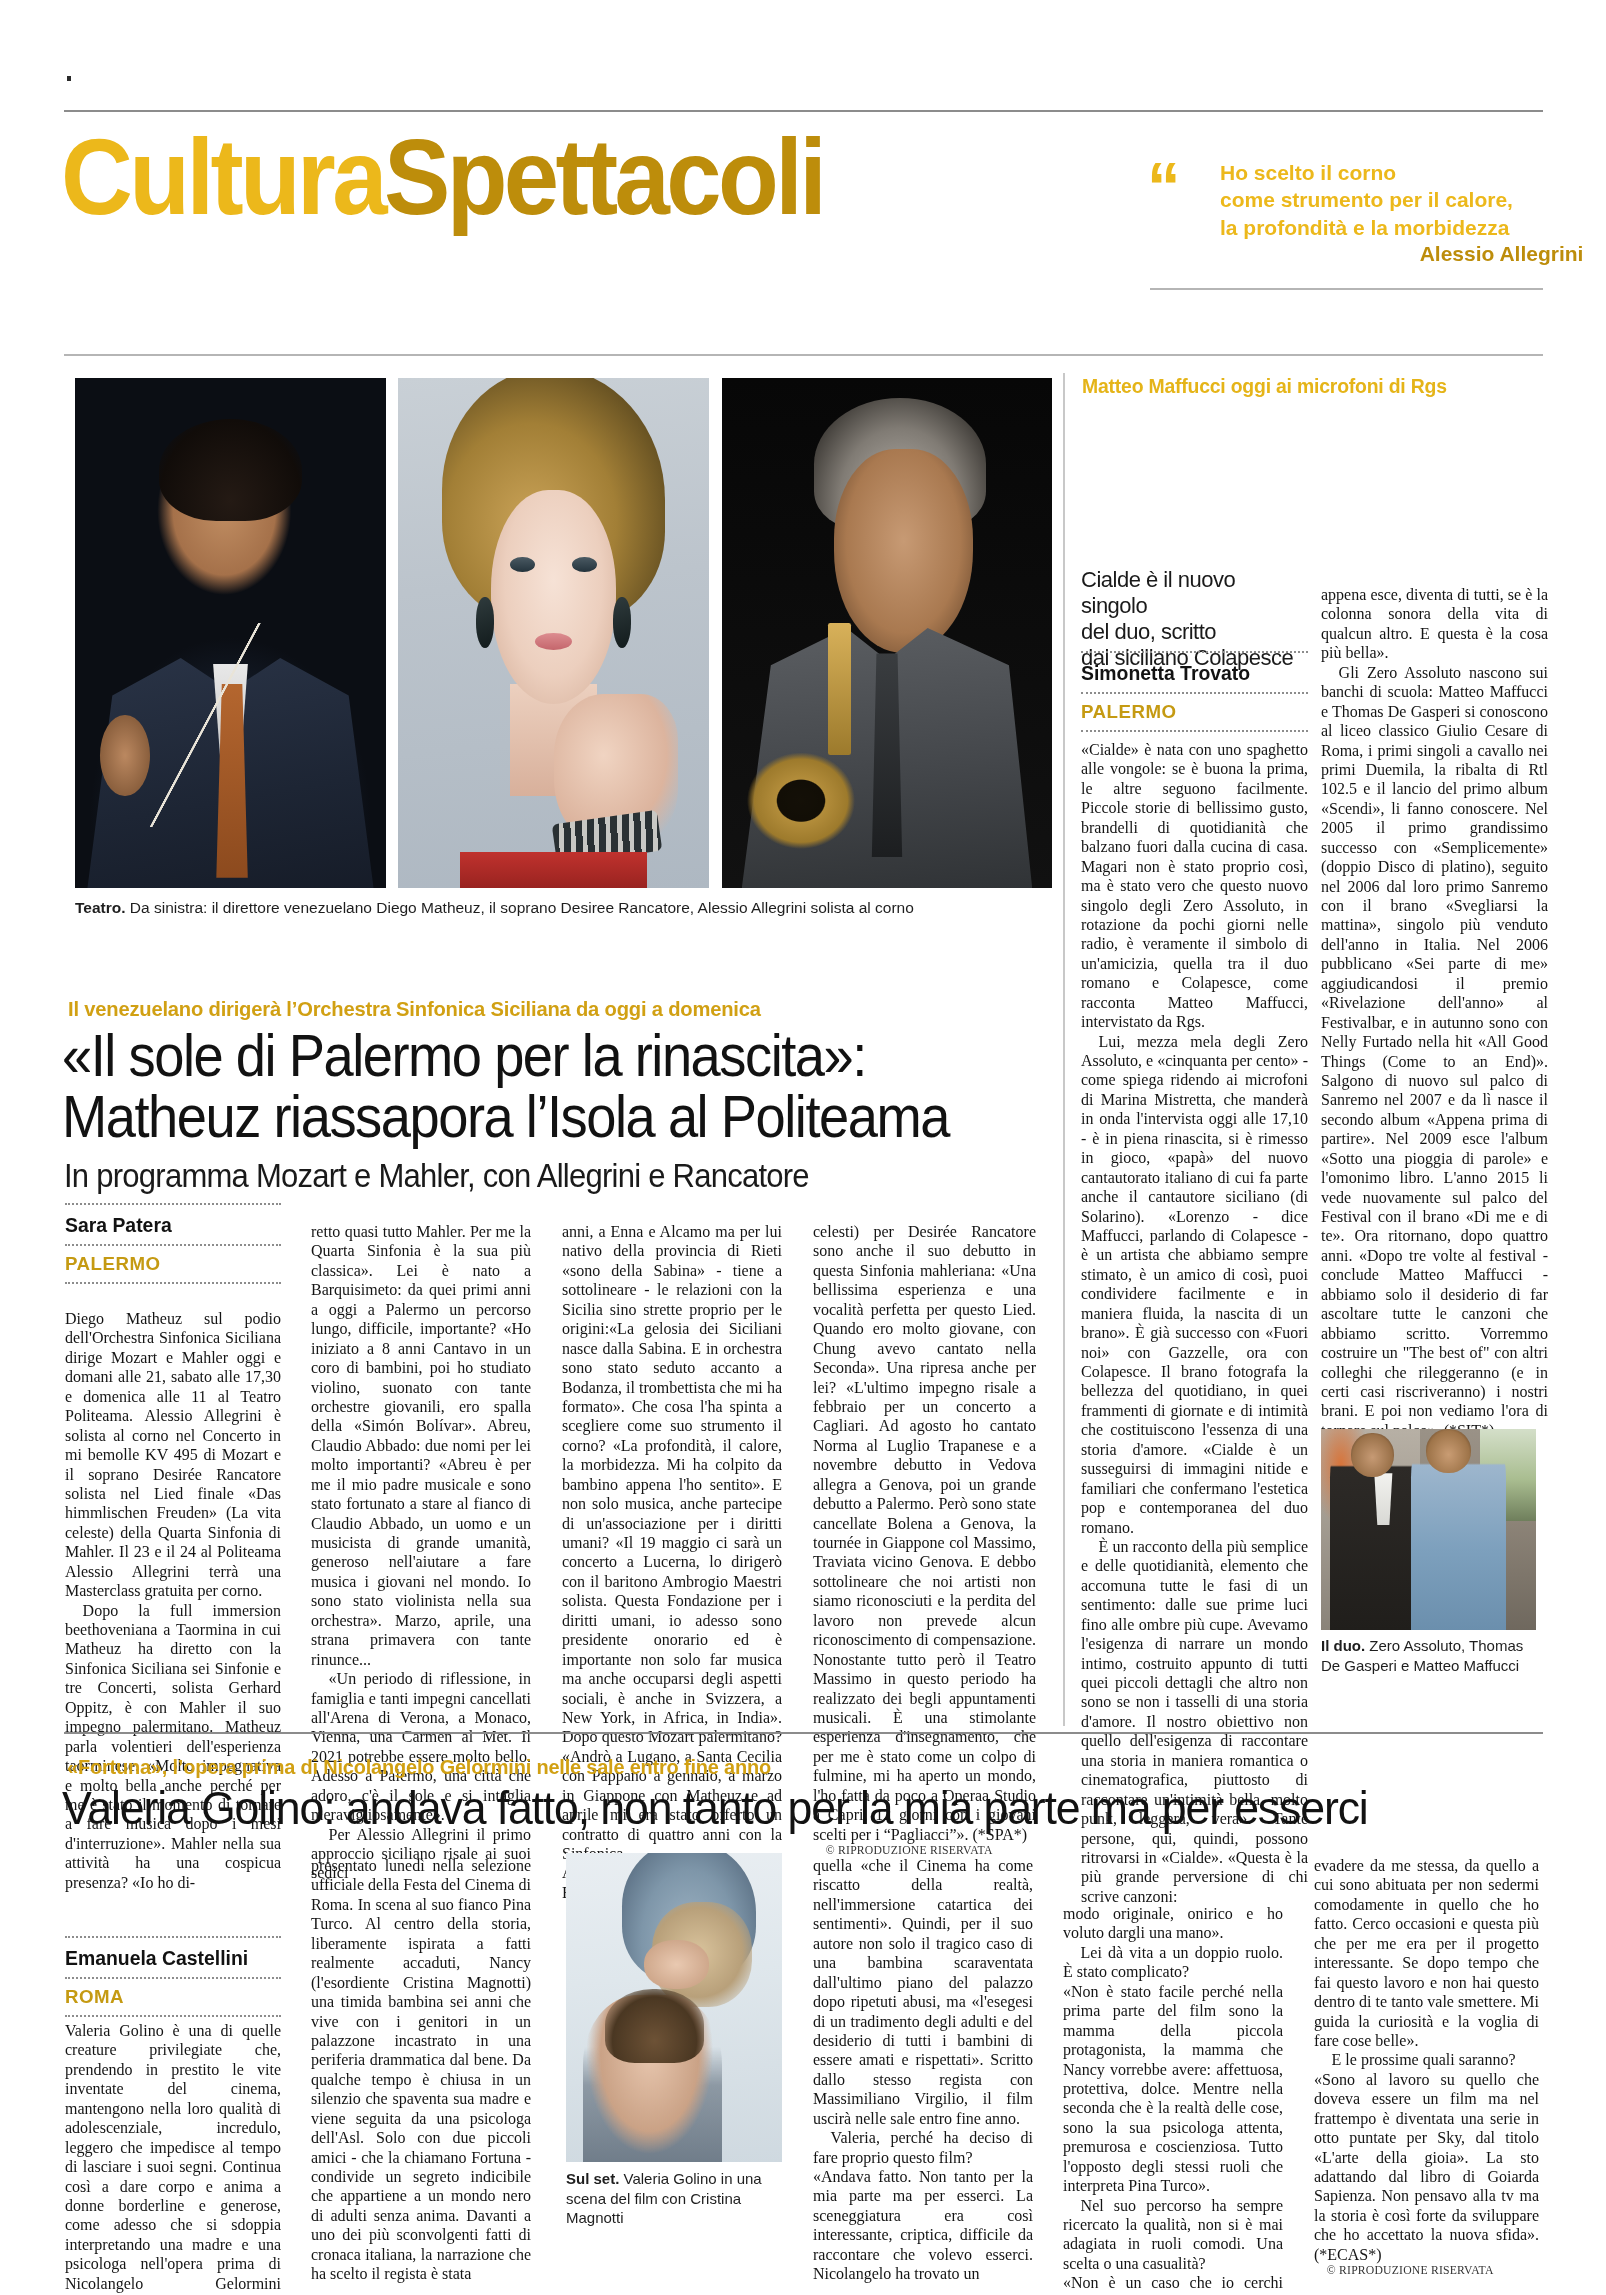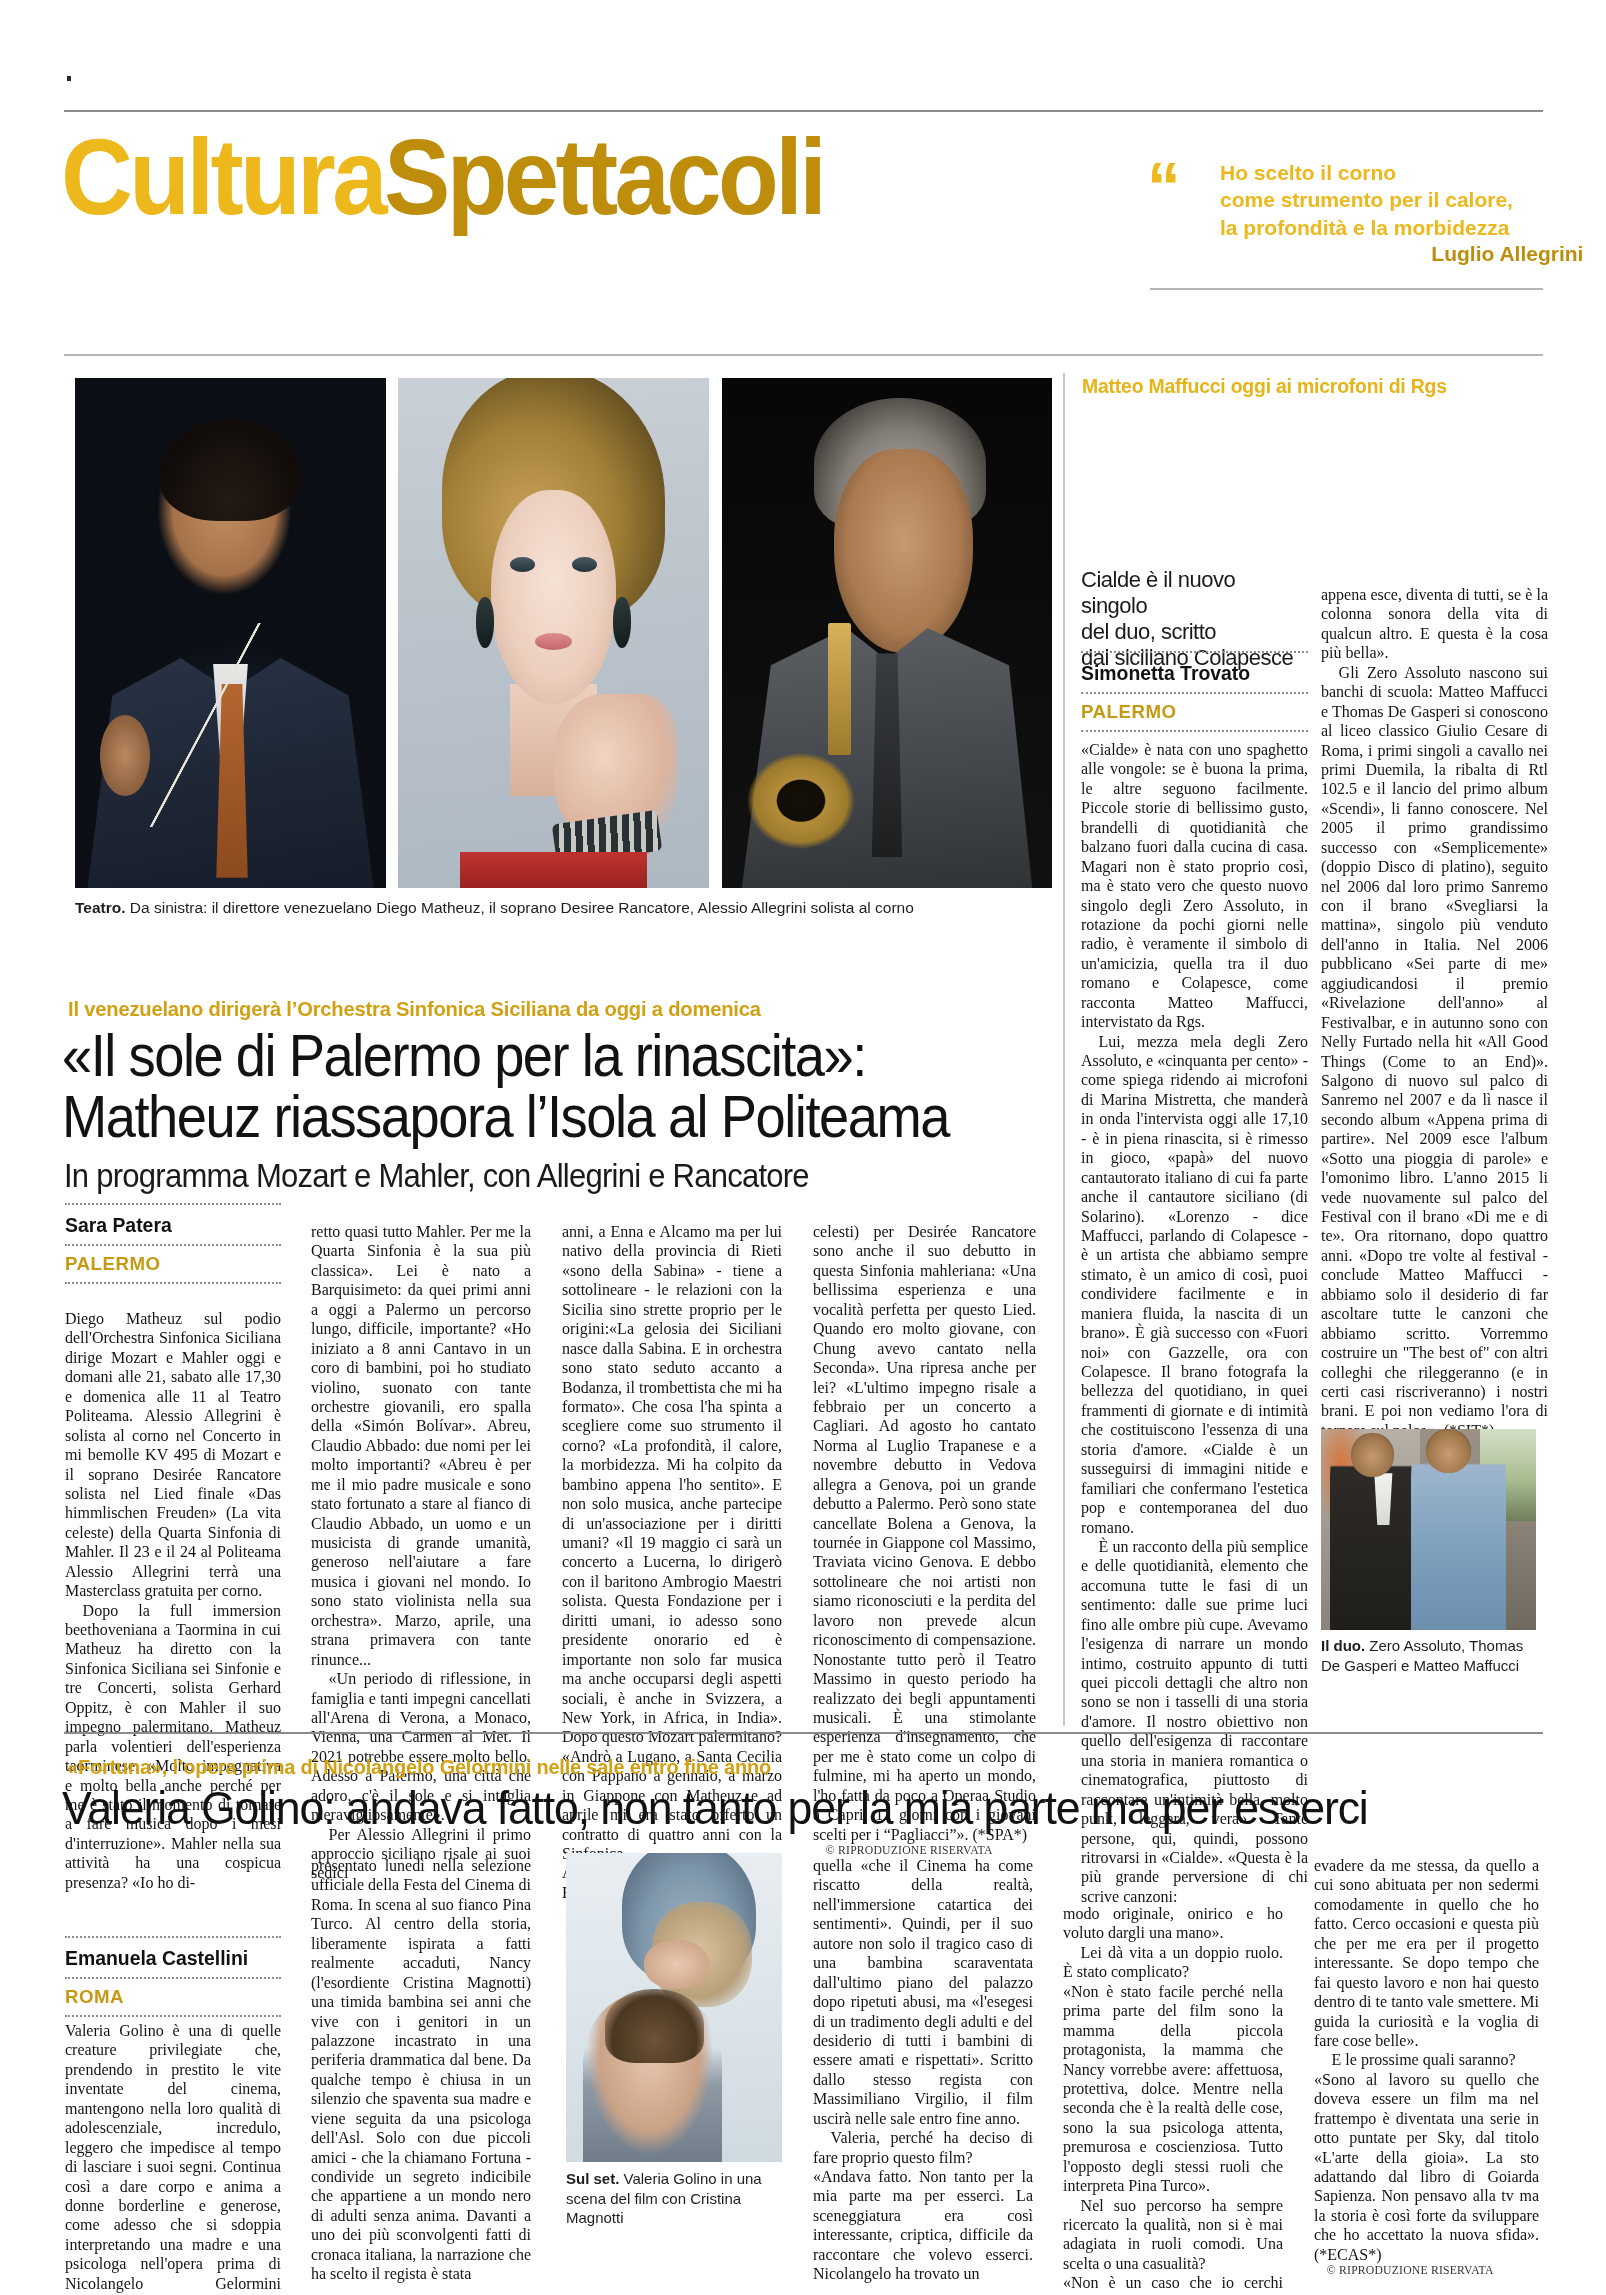--- a/index.html
+++ b/index.html
@@ -487,21 +487,21 @@
 
   <div id="masthead"><span class="w1">Cultura</span><span class="w2">Spettacoli</span></div>
 
   <div id="quoteblock">
     <div id="quotemark">“</div>
     <div id="quotetext">
       <div>Ho scelto il corno</div>
       <div>come strumento per il calore,</div>
       <div>la profondità e la morbidezza</div>
     </div>
-    <div id="quoteauthor">Luglio Allegrini</div>
+    <div id="quoteauthor">Alessio Allegrini</div>
   </div>
   <div id="quote-rule" class="rule-thin"></div>
 
   <div id="folio-rule" class="rule-thin"></div>
 
   <div id="photostrip">
     <div class="photo" id="photo-matheuz">
       <div class="ph-bg"></div>
       <div class="hair"></div>
       <div class="suit"></div>

